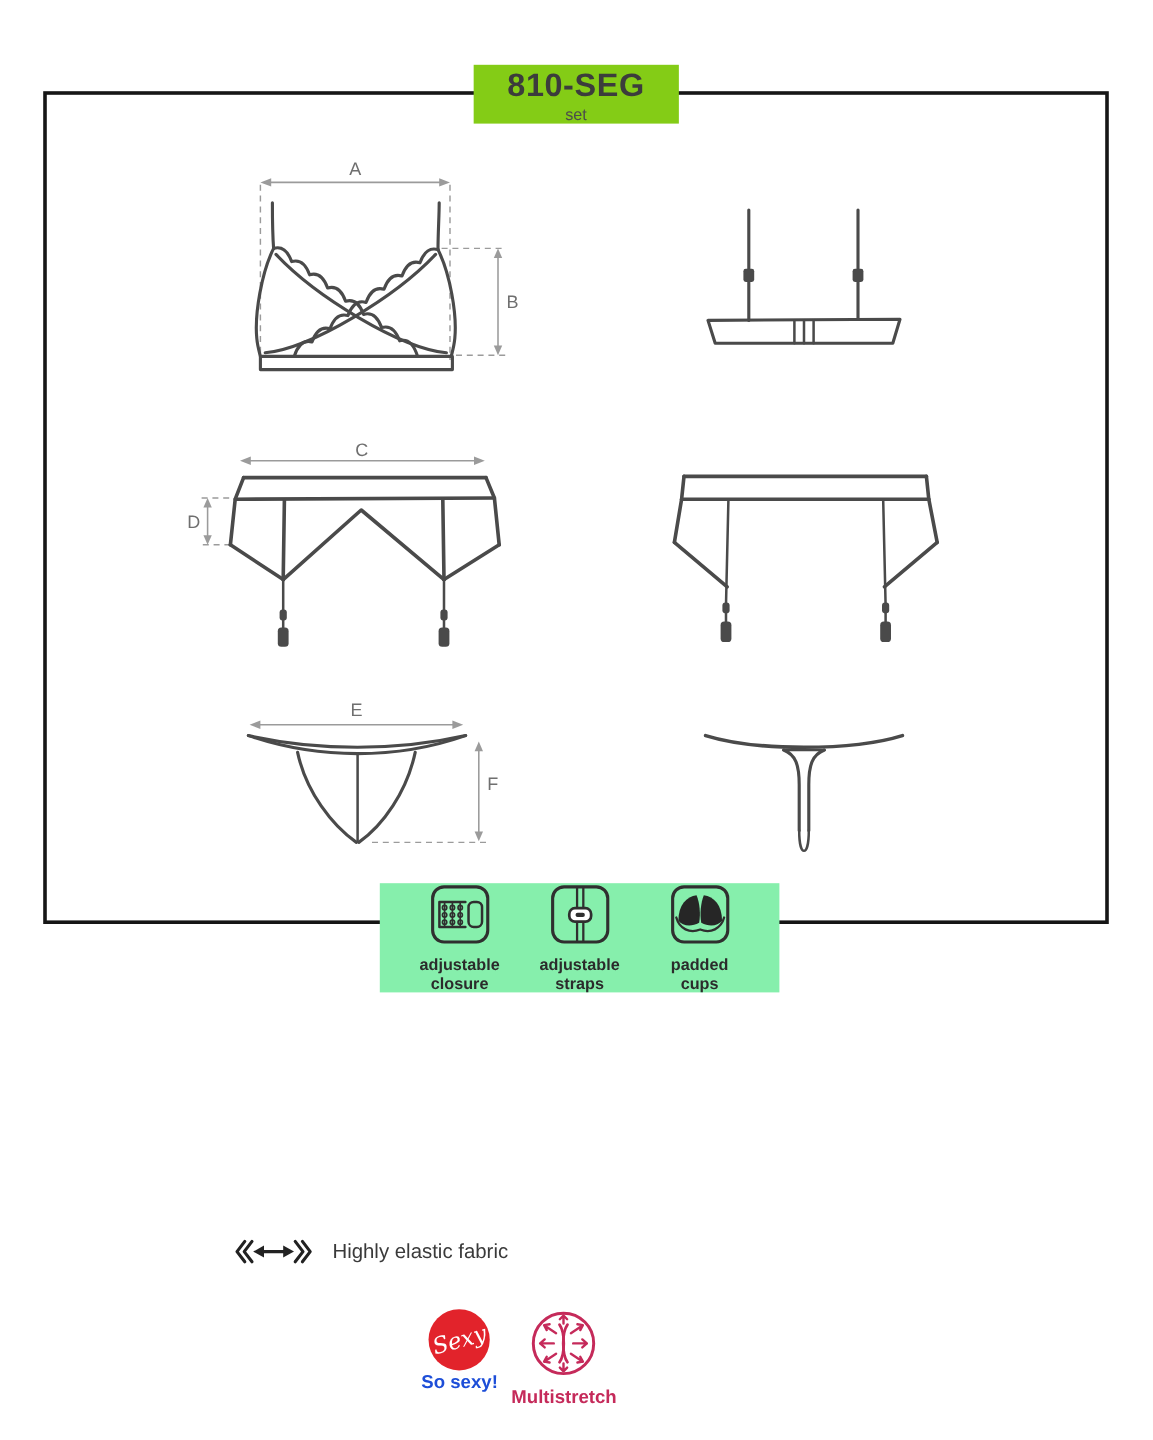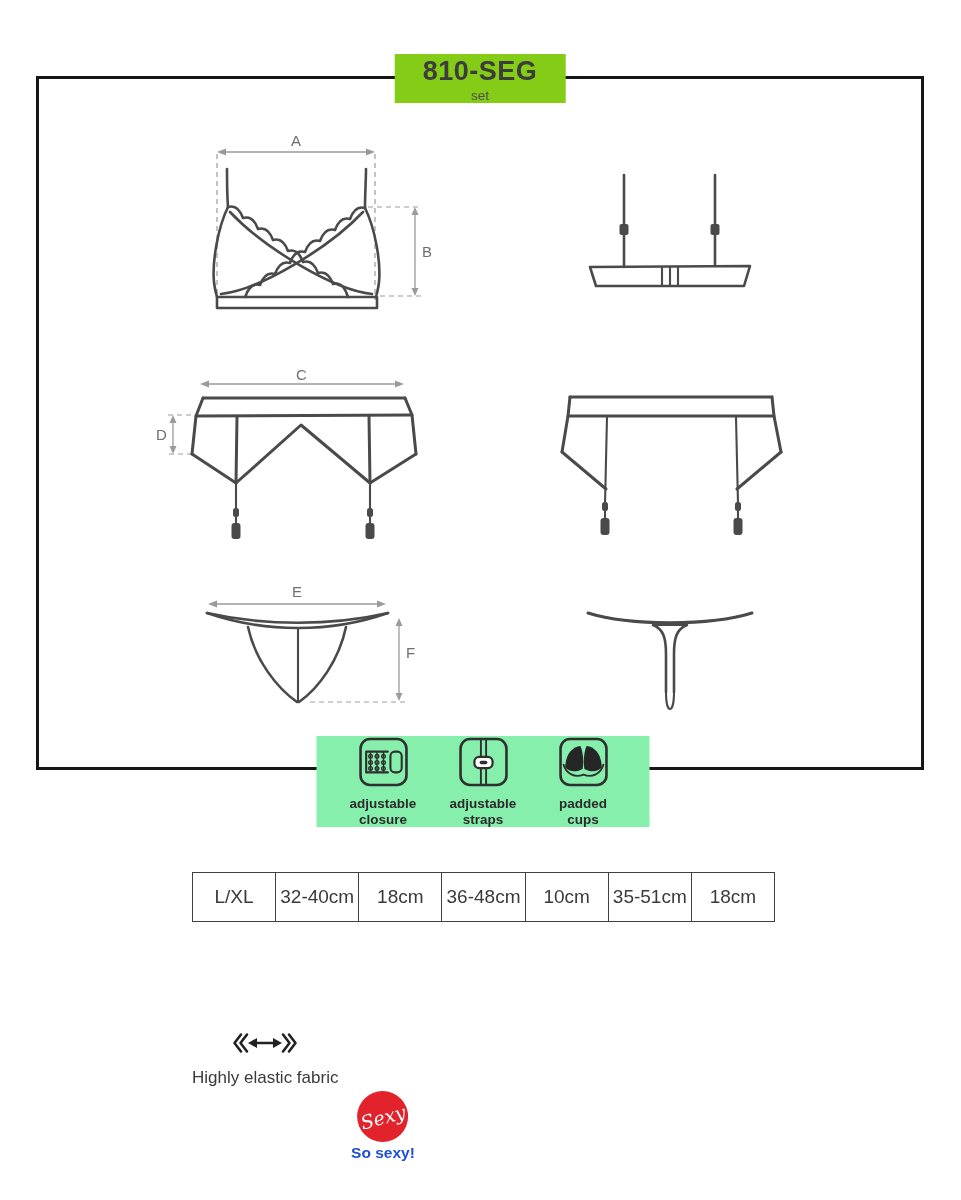--- a/index.html
+++ b/index.html
@@ -32,21 +32,21 @@
   .feature-icon { width:52px; height:52px; }
   .fi { stroke:#2f2f2f; fill:none; stroke-linecap:round; stroke-linejoin:round; }
   .feature-label { margin-top:8px; font-size:13.5px; font-weight:bold; line-height:1.15; color:#2b2b2b; text-align:center; }
   
   .size-table { position:absolute; left:192px; top:872px; width:583px; border-collapse:collapse; table-layout:fixed; z-index:2; }
   .size-table th, .size-table td { border:1.5px solid #404040; text-align:center; vertical-align:middle;
     font-weight:normal; color:#3a3a3a; }
   .size-table th { height:48px; font-size:20px; }
   .size-table td { height:49px; font-size:19px; }
   
-  .elastic-note { position:absolute; left:192px; top:1031px; display:flex; align-items:center; gap:13px; z-index:2;flex-direction:column; }
+  .elastic-note { position:absolute; left:192px; top:1031px; display:flex; align-items:center; gap:13px; z-index:2; }
   .elastic-text { font-size:17px; color:#3a3a3a; }
   .el { stroke:#222; stroke-width:2.6; fill:none; stroke-linecap:round; stroke-linejoin:round; }
   
   .badge { position:absolute; transform:translateX(-50%); display:flex; flex-direction:column; align-items:center; z-index:2; }
   .badge-sexy { left:383px; top:1091px; }
   .badge-multi { left:470px; top:1091px; }
   .badge-quality { left:563px; top:1092px; }
   .sexy-circle { width:51px; height:51px; border-radius:50%; background:#e2232b; display:flex; align-items:center; justify-content:center; }
   .sexy-script { font-family:"DejaVu Serif", serif; font-style:italic; font-size:19px; color:#fff; transform:rotate(-15deg); }
   .badge-label { margin-top:10px; font-size:15.5px; font-weight:bold; white-space:nowrap; }
@@ -238,29 +238,20 @@
       </svg>
       <div class="feature-label">
         <span>padded</span><br>
         <span>cups</span>
       </div>
     </div>
   </div>
 
   <table class="size-table">
     <tbody>
-    <tr>
-      <td>L/XL</td>
-      <td>32-40cm</td>
-      <td>18cm</td>
-      <td>36-48cm</td>
-      <td>10cm</td>
-      <td>35-51cm</td>
-      <td>18cm</td>
-    </tr>
   </tbody>
     </table>
 
   <div class="elastic-note">
     <svg width="72" height="24" viewBox="0 0 66 24">
       <path class="el" d="M9,3.5 L2.5,12 L9,20.5"></path>
       <path class="el" d="M15,3.5 L8.5,12 L15,20.5"></path>
       <polygon points="16,12 25,7 25,17" fill="#222"></polygon>
       <path class="el" d="M24,12 H42"></path>
       <polygon points="50,12 41,7 41,17" fill="#222"></polygon>
@@ -270,15 +261,33 @@
     <span class="elastic-text">Highly elastic fabric</span>
   </div>
 
   <div class="badge badge-sexy">
     <div class="sexy-circle">
       <span class="sexy-script">Sexy</span>
     </div>
     <div class="badge-label label-sexy">So sexy!</div>
   </div>
 
+  <div class="badge badge-multi">
+    <svg width="57" height="57" viewBox="0 0 60 60">
+      <circle class="ms" cx="30" cy="30" r="26.5" stroke-width="2.6"></circle>
+      <path class="ms" d="M26.5,13.5 C31.5,20.5 31.5,39.5 26.5,46.5" stroke-width="2.4"></path>
+      <path class="ms" d="M33.5,13.5 C28.5,20.5 28.5,39.5 33.5,46.5" stroke-width="2.4"></path>
+      <g class="ms" stroke-width="2.1">
+        <path d="M21.5,30 L9.5,30 M13.5,26.5 L9.5,30 L13.5,33.5"></path>
+        <path d="M38.5,30 L50.5,30 M46.5,26.5 L50.5,30 L46.5,33.5"></path>
+        <path d="M23.5,21 L13,14 M17.8,13.2 L13,14 L15.3,18.3"></path>
+        <path d="M23.5,39 L13,46 M15.3,41.7 L13,46 L17.8,46.8"></path>
+        <path d="M36.5,21 L47,14 M42.2,13.2 L47,14 L44.7,18.3"></path>
+        <path d="M36.5,39 L47,46 M44.7,41.7 L47,46 L42.2,46.8"></path>
+        <path d="M30,12.5 L30,5.5 M26.8,8.8 L30,5.5 L33.2,8.8"></path>
+        <path d="M30,47.5 L30,54.5 M26.8,51.2 L30,54.5 L33.2,51.2"></path>
+      </g>
+    </svg>
+    <div class="badge-label label-multi">Multistretch</div>
+  </div>
 
 
 </div>
 
 </body></html>

